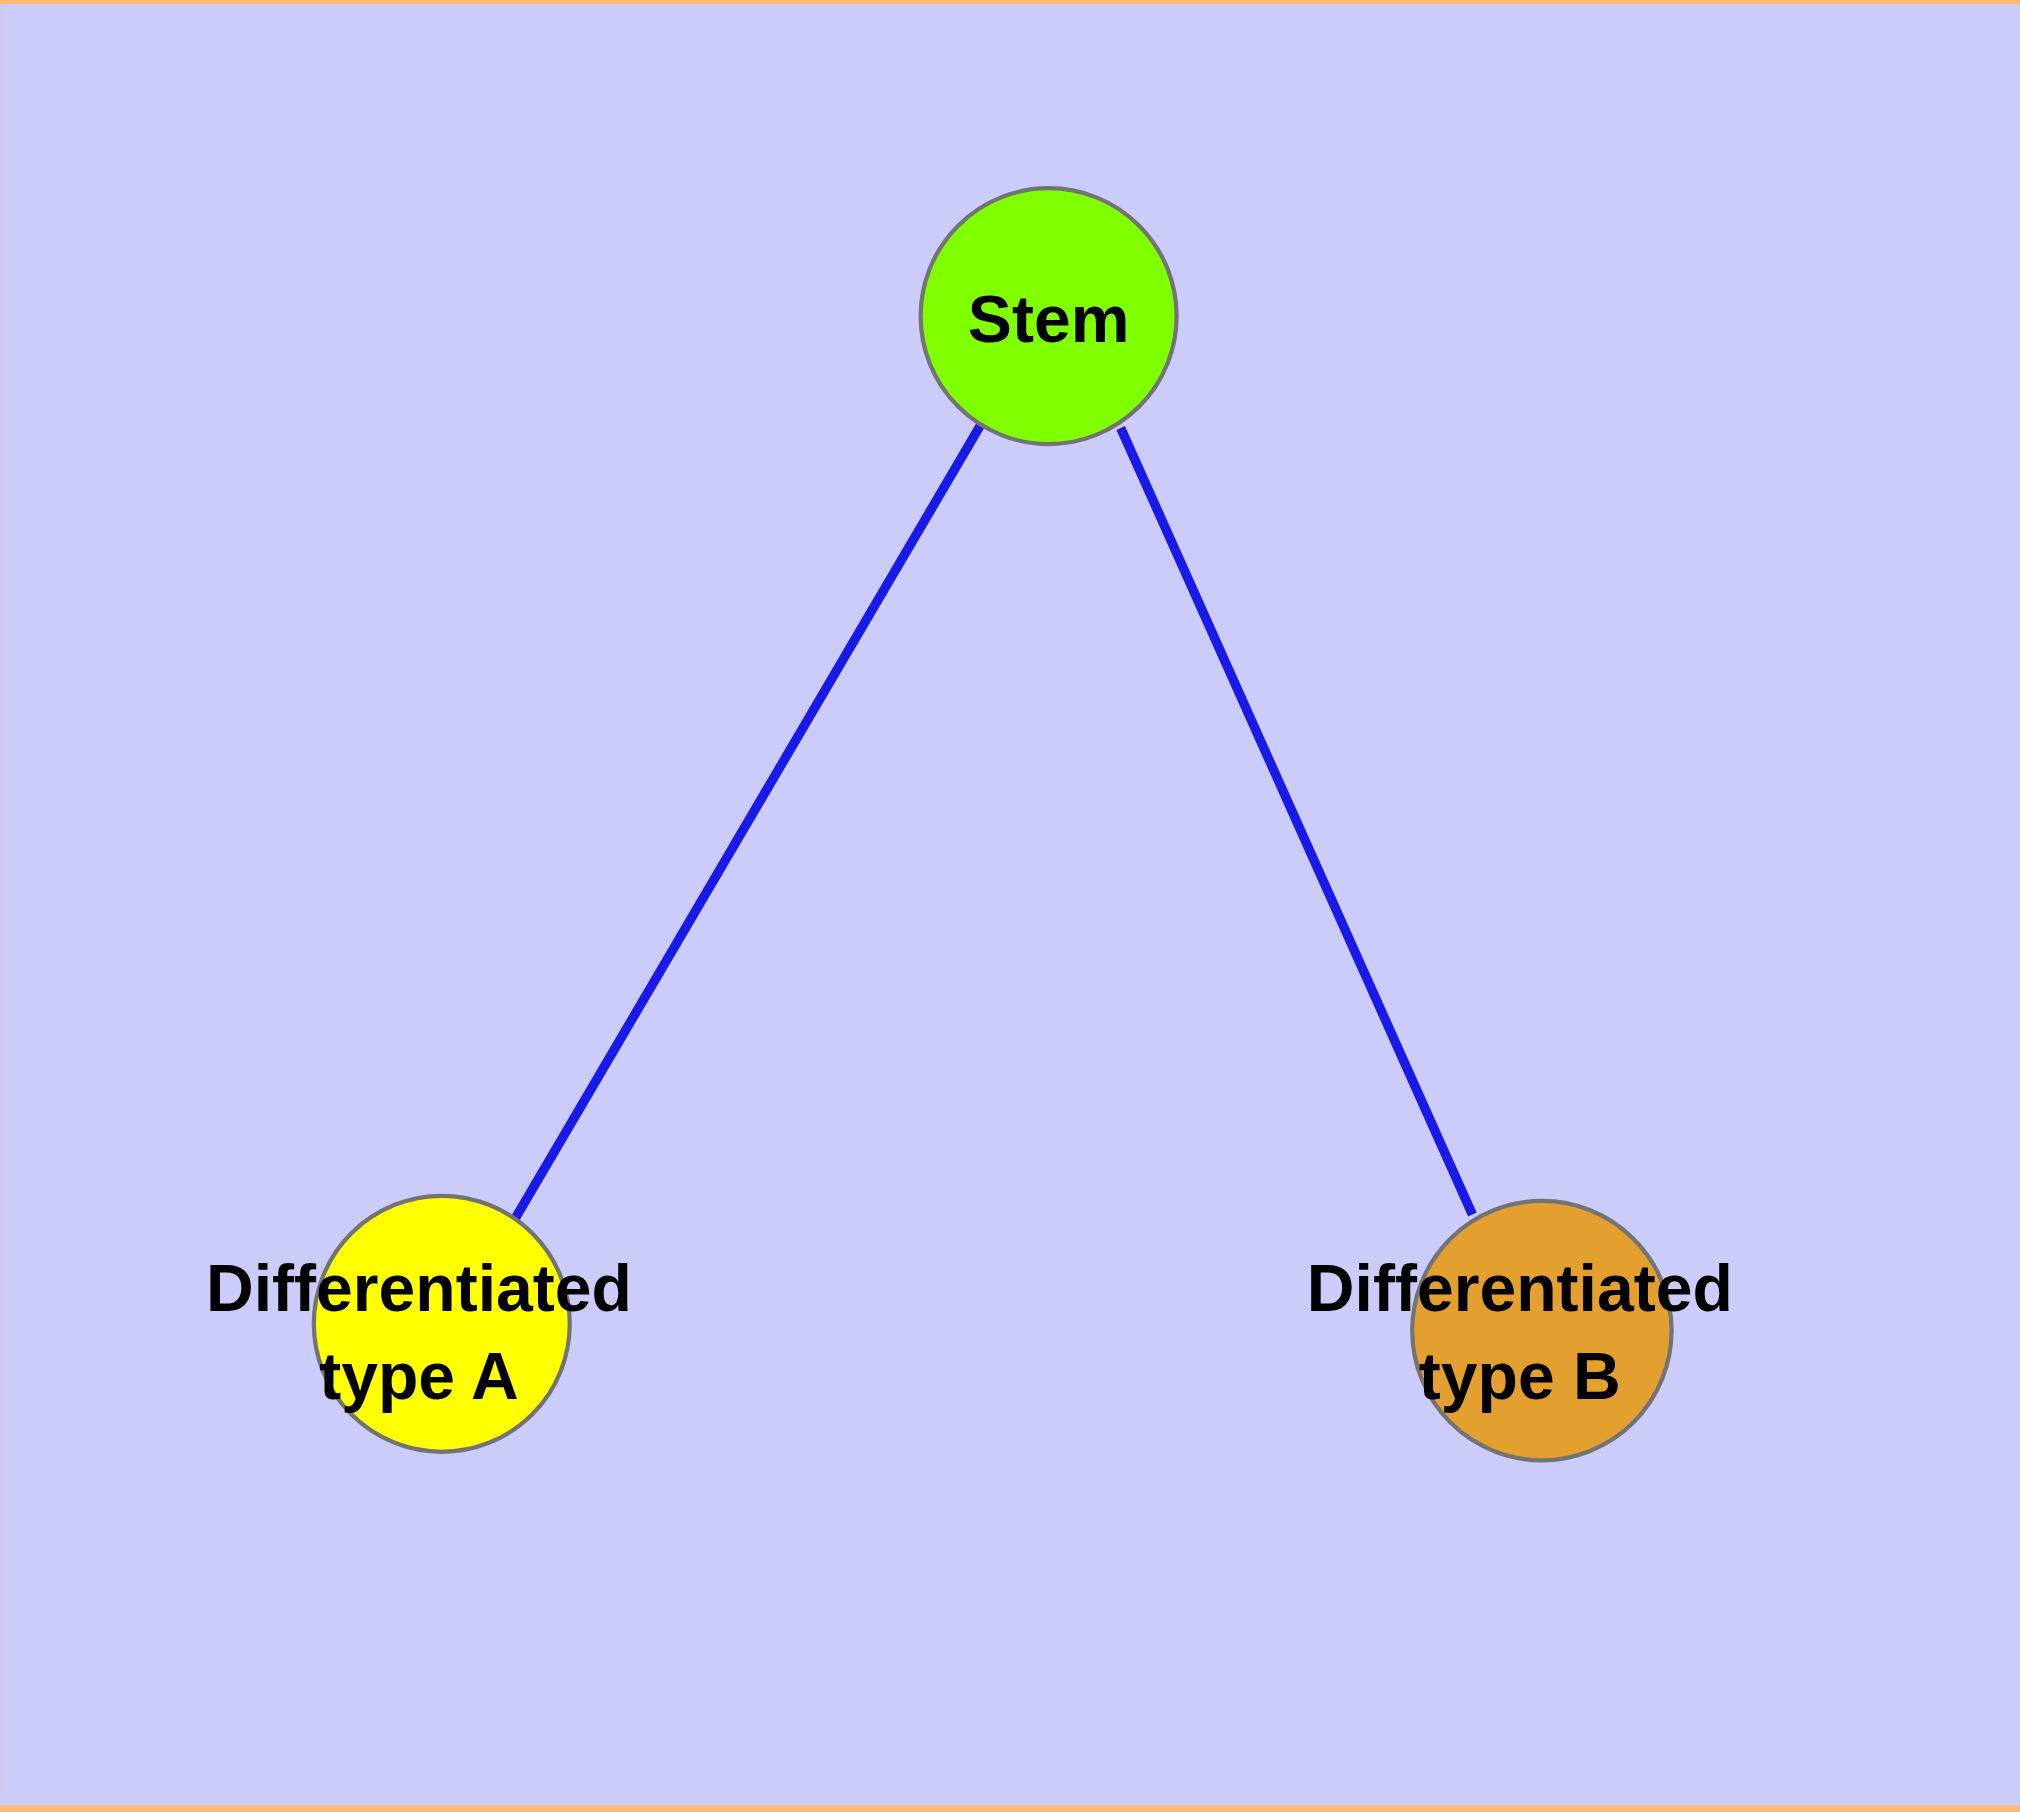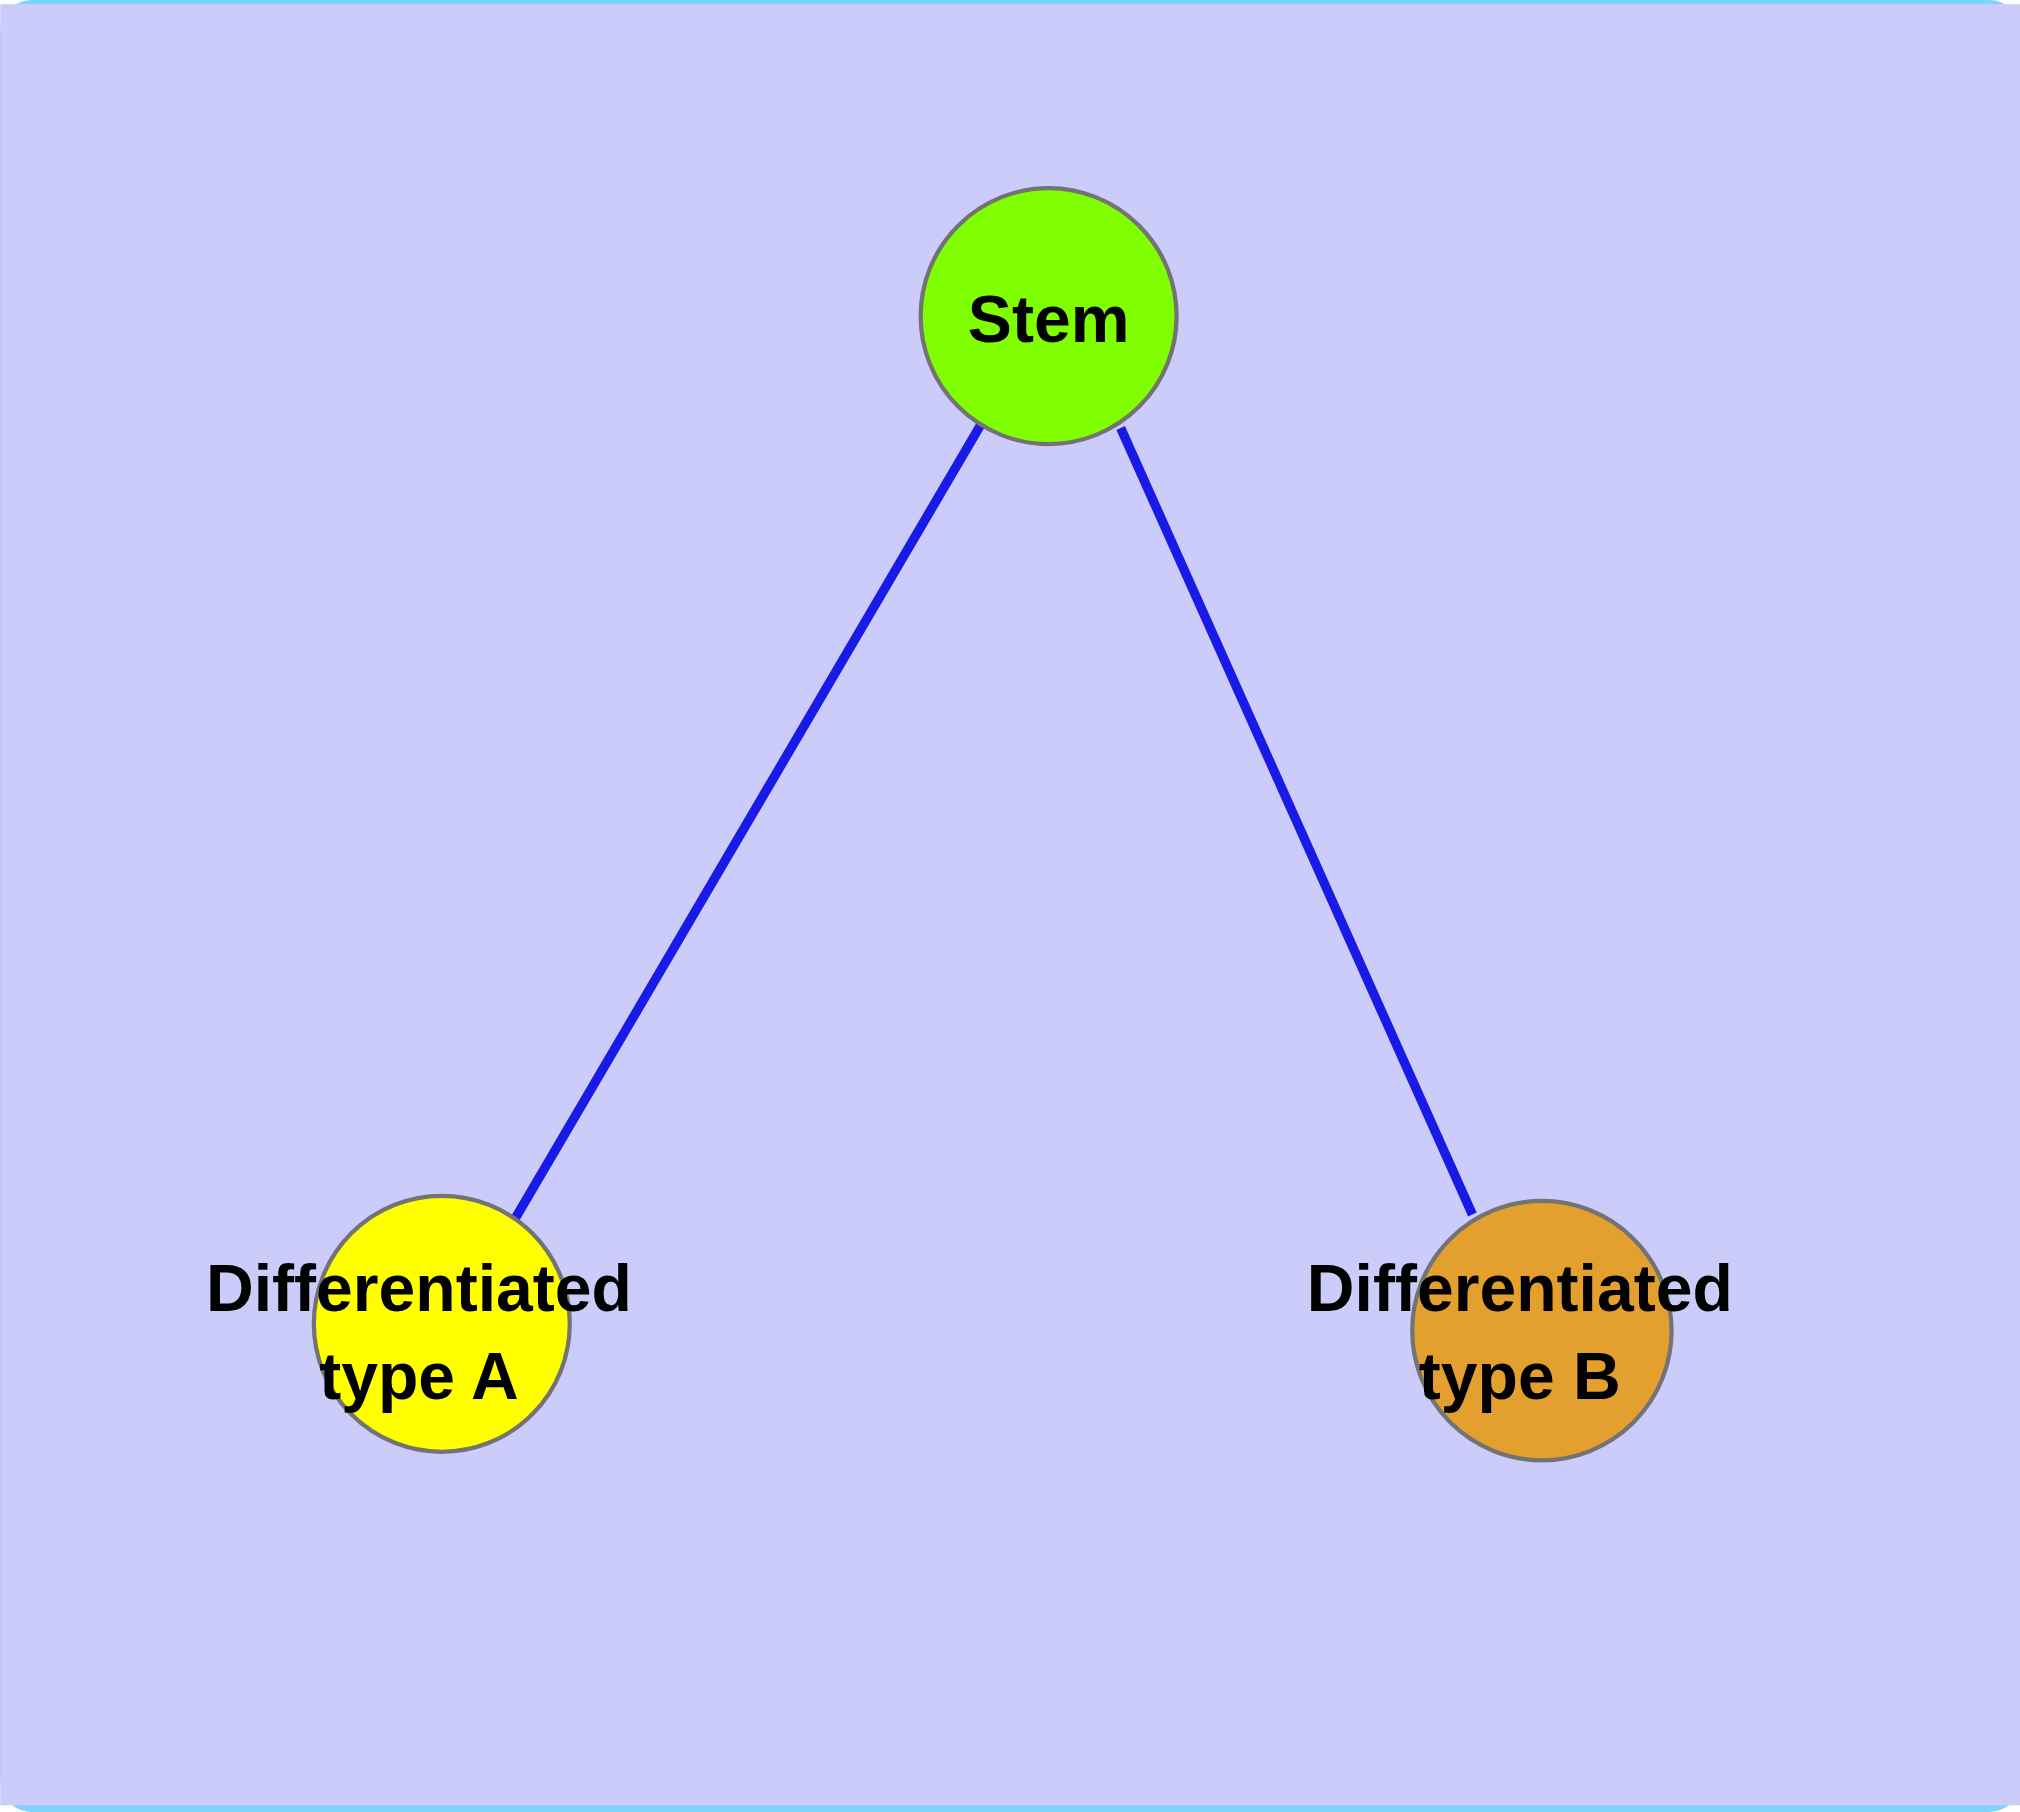--- a/index.html
+++ b/index.html
@@ -32,21 +32,21 @@
     font-family: "Liberation Sans", sans-serif;
     font-weight: bold;
     fill: #000000;
     text-anchor: middle;
     dominant-baseline: auto;
   }
 </style>
 </head>
 <body style="background: rgb(255, 255, 255);">
 
-<div id="canvas" style="background: #7dd3fc; border-radius: 32px;">
+<div id="canvas" style="background: #fdba74;">
   <svg id="graph-svg" viewBox="0 0 2384 2138" xmlns="http://www.w3.org/2000/svg">
 
     <rect id="bg-rect" x="0" y="5" width="2384" height="2125" fill="#ccccfa"></rect>
 
     <g id="edges-layer">
         <line x1="1157" y1="501" x2="608" y2="1437" stroke="#1a1ae6" stroke-width="11" stroke-linecap="butt"></line>
         <line x1="1322" y1="505" x2="1737" y2="1433" stroke="#1a1ae6" stroke-width="11" stroke-linecap="butt"></line>
       </g>
 
     <g id="nodes-layer">

